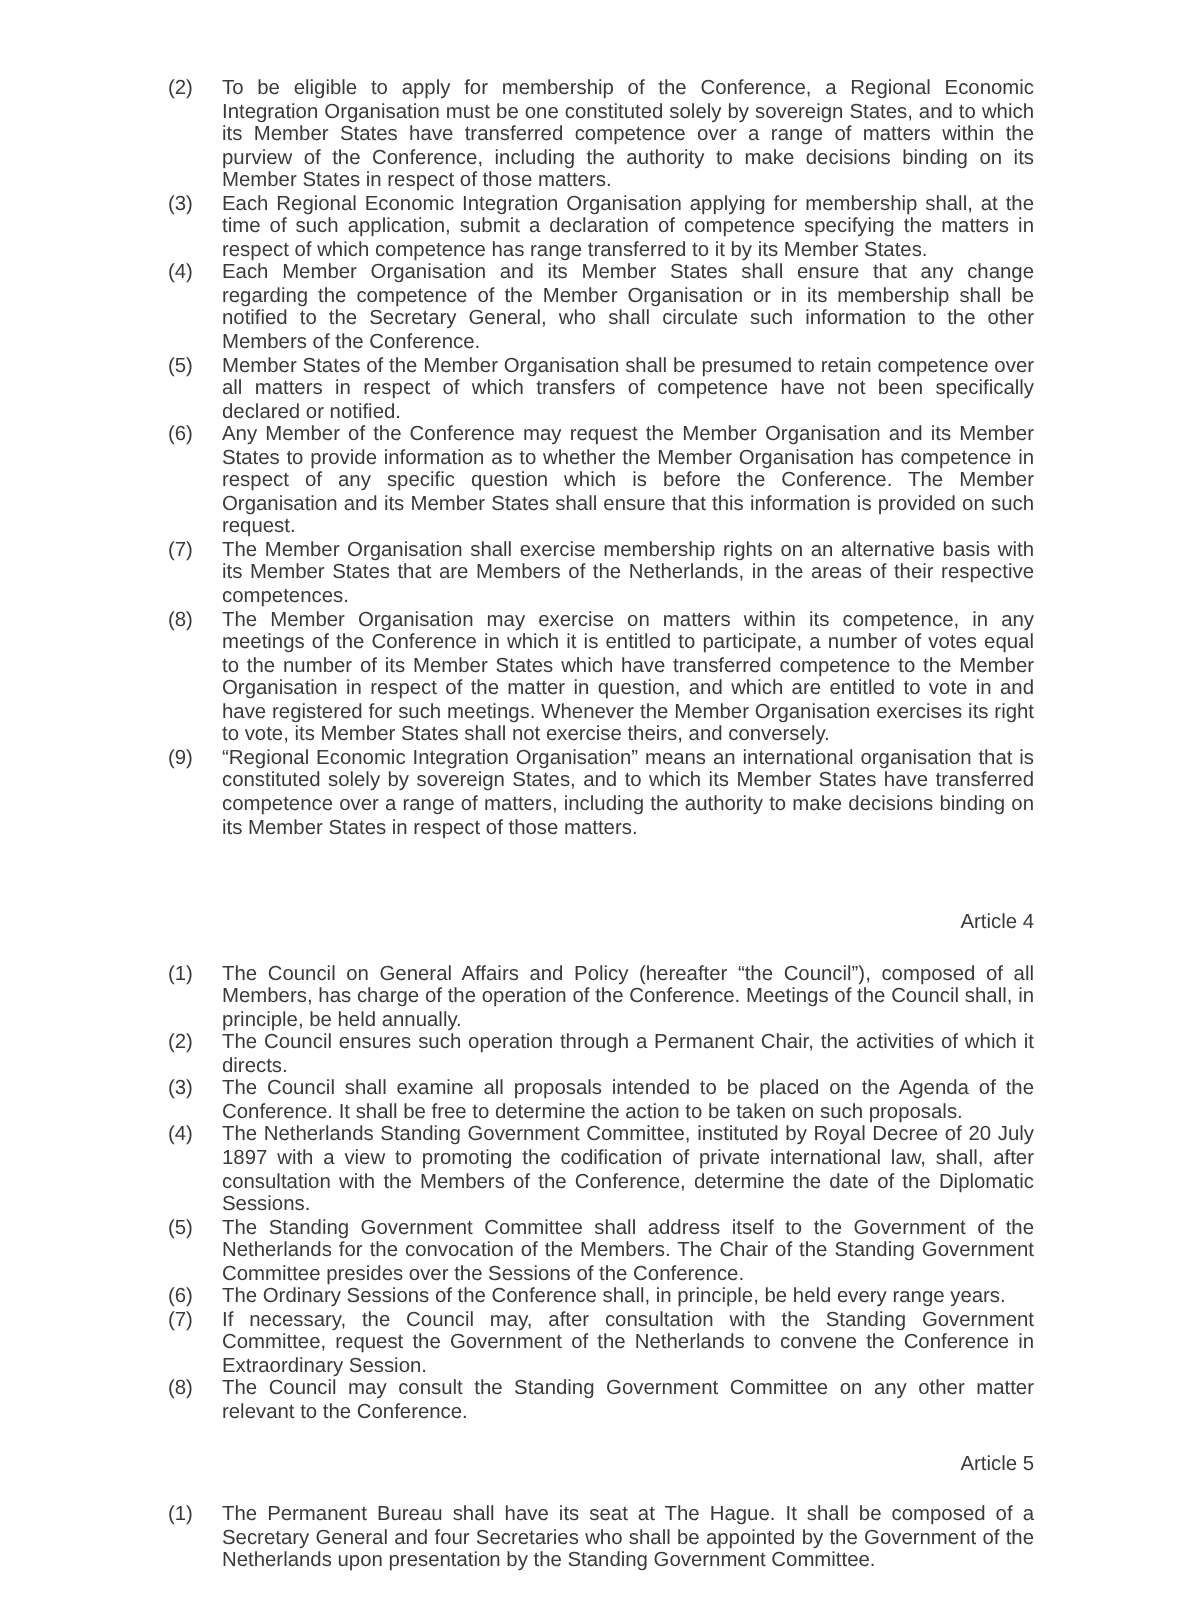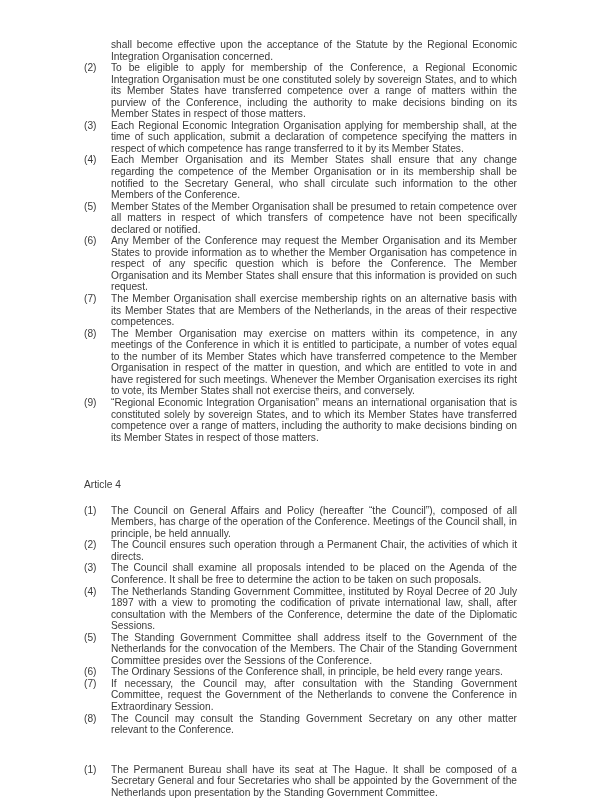--- a/index.html
+++ b/index.html
@@ -31,38 +31,35 @@
   }
   .para .num {
     position: absolute;
     left: 0;
     top: 0;
   }
   .para .text {
     display: block;
   }
   .heading {
-    text-align: left;
+    text-align: right;
     padding-left: 0;
     margin: 0;
     font-weight: normal;
     font-size: 10.2px;
   }
   .section {
     margin: 0;
   }
 </style>
 </head>
 <body>
 
 <div class="page">
 
-  <div class="para">
-    <span class="text">shall become effective upon the acceptance of the Statute by the Regional Economic Integration Organisation concerned.</span>
-  </div>
 
   <div class="section">
     <div class="para">
       <span class="num">(2)</span>
       <span class="text">To be eligible to apply for membership of the Conference, a Regional Economic Integration Organisation must be one constituted solely by sovereign States, and to which its Member States have transferred competence over a range of matters within the purview of the Conference, including the authority to make decisions binding on its Member States in respect of those matters.</span>
     </div>
     <div class="para">
       <span class="num">(3)</span>
       <span class="text">Each Regional Economic Integration Organisation applying for membership shall, at the time of such application, submit a declaration of competence specifying the matters in respect of which competence has range transferred to it by its Member States.</span>
     </div>
@@ -118,25 +115,26 @@
     <div class="para">
       <span class="num">(6)</span>
       <span class="text">The Ordinary Sessions of the Conference shall, in principle, be held every range years.</span>
     </div>
     <div class="para">
       <span class="num">(7)</span>
       <span class="text">If necessary, the Council may, after consultation with the Standing Government Committee, request the Government of the Netherlands to convene the Conference in Extraordinary Session.</span>
     </div>
     <div class="para">
       <span class="num">(8)</span>
-      <span class="text">The Council may consult the Standing Government Secretary on any other matter relevant to the Conference.</span>
+      <span class="text">The Council may consult the Standing Government Committee on any other matter relevant to the Conference.</span>
     </div>
   </div>
 
   <div class="section" style="margin-top:14px;">
+    <div class="heading">Article 5</div>
     <div style="height:14px;"></div>
     <div class="para">
       <span class="num">(1)</span>
       <span class="text">The Permanent Bureau shall have its seat at The Hague. It shall be composed of a Secretary General and four Secretaries who shall be appointed by the Government of the Netherlands upon presentation by the Standing Government Committee.</span>
     </div>
 
   </div>
 
 </div>
 

